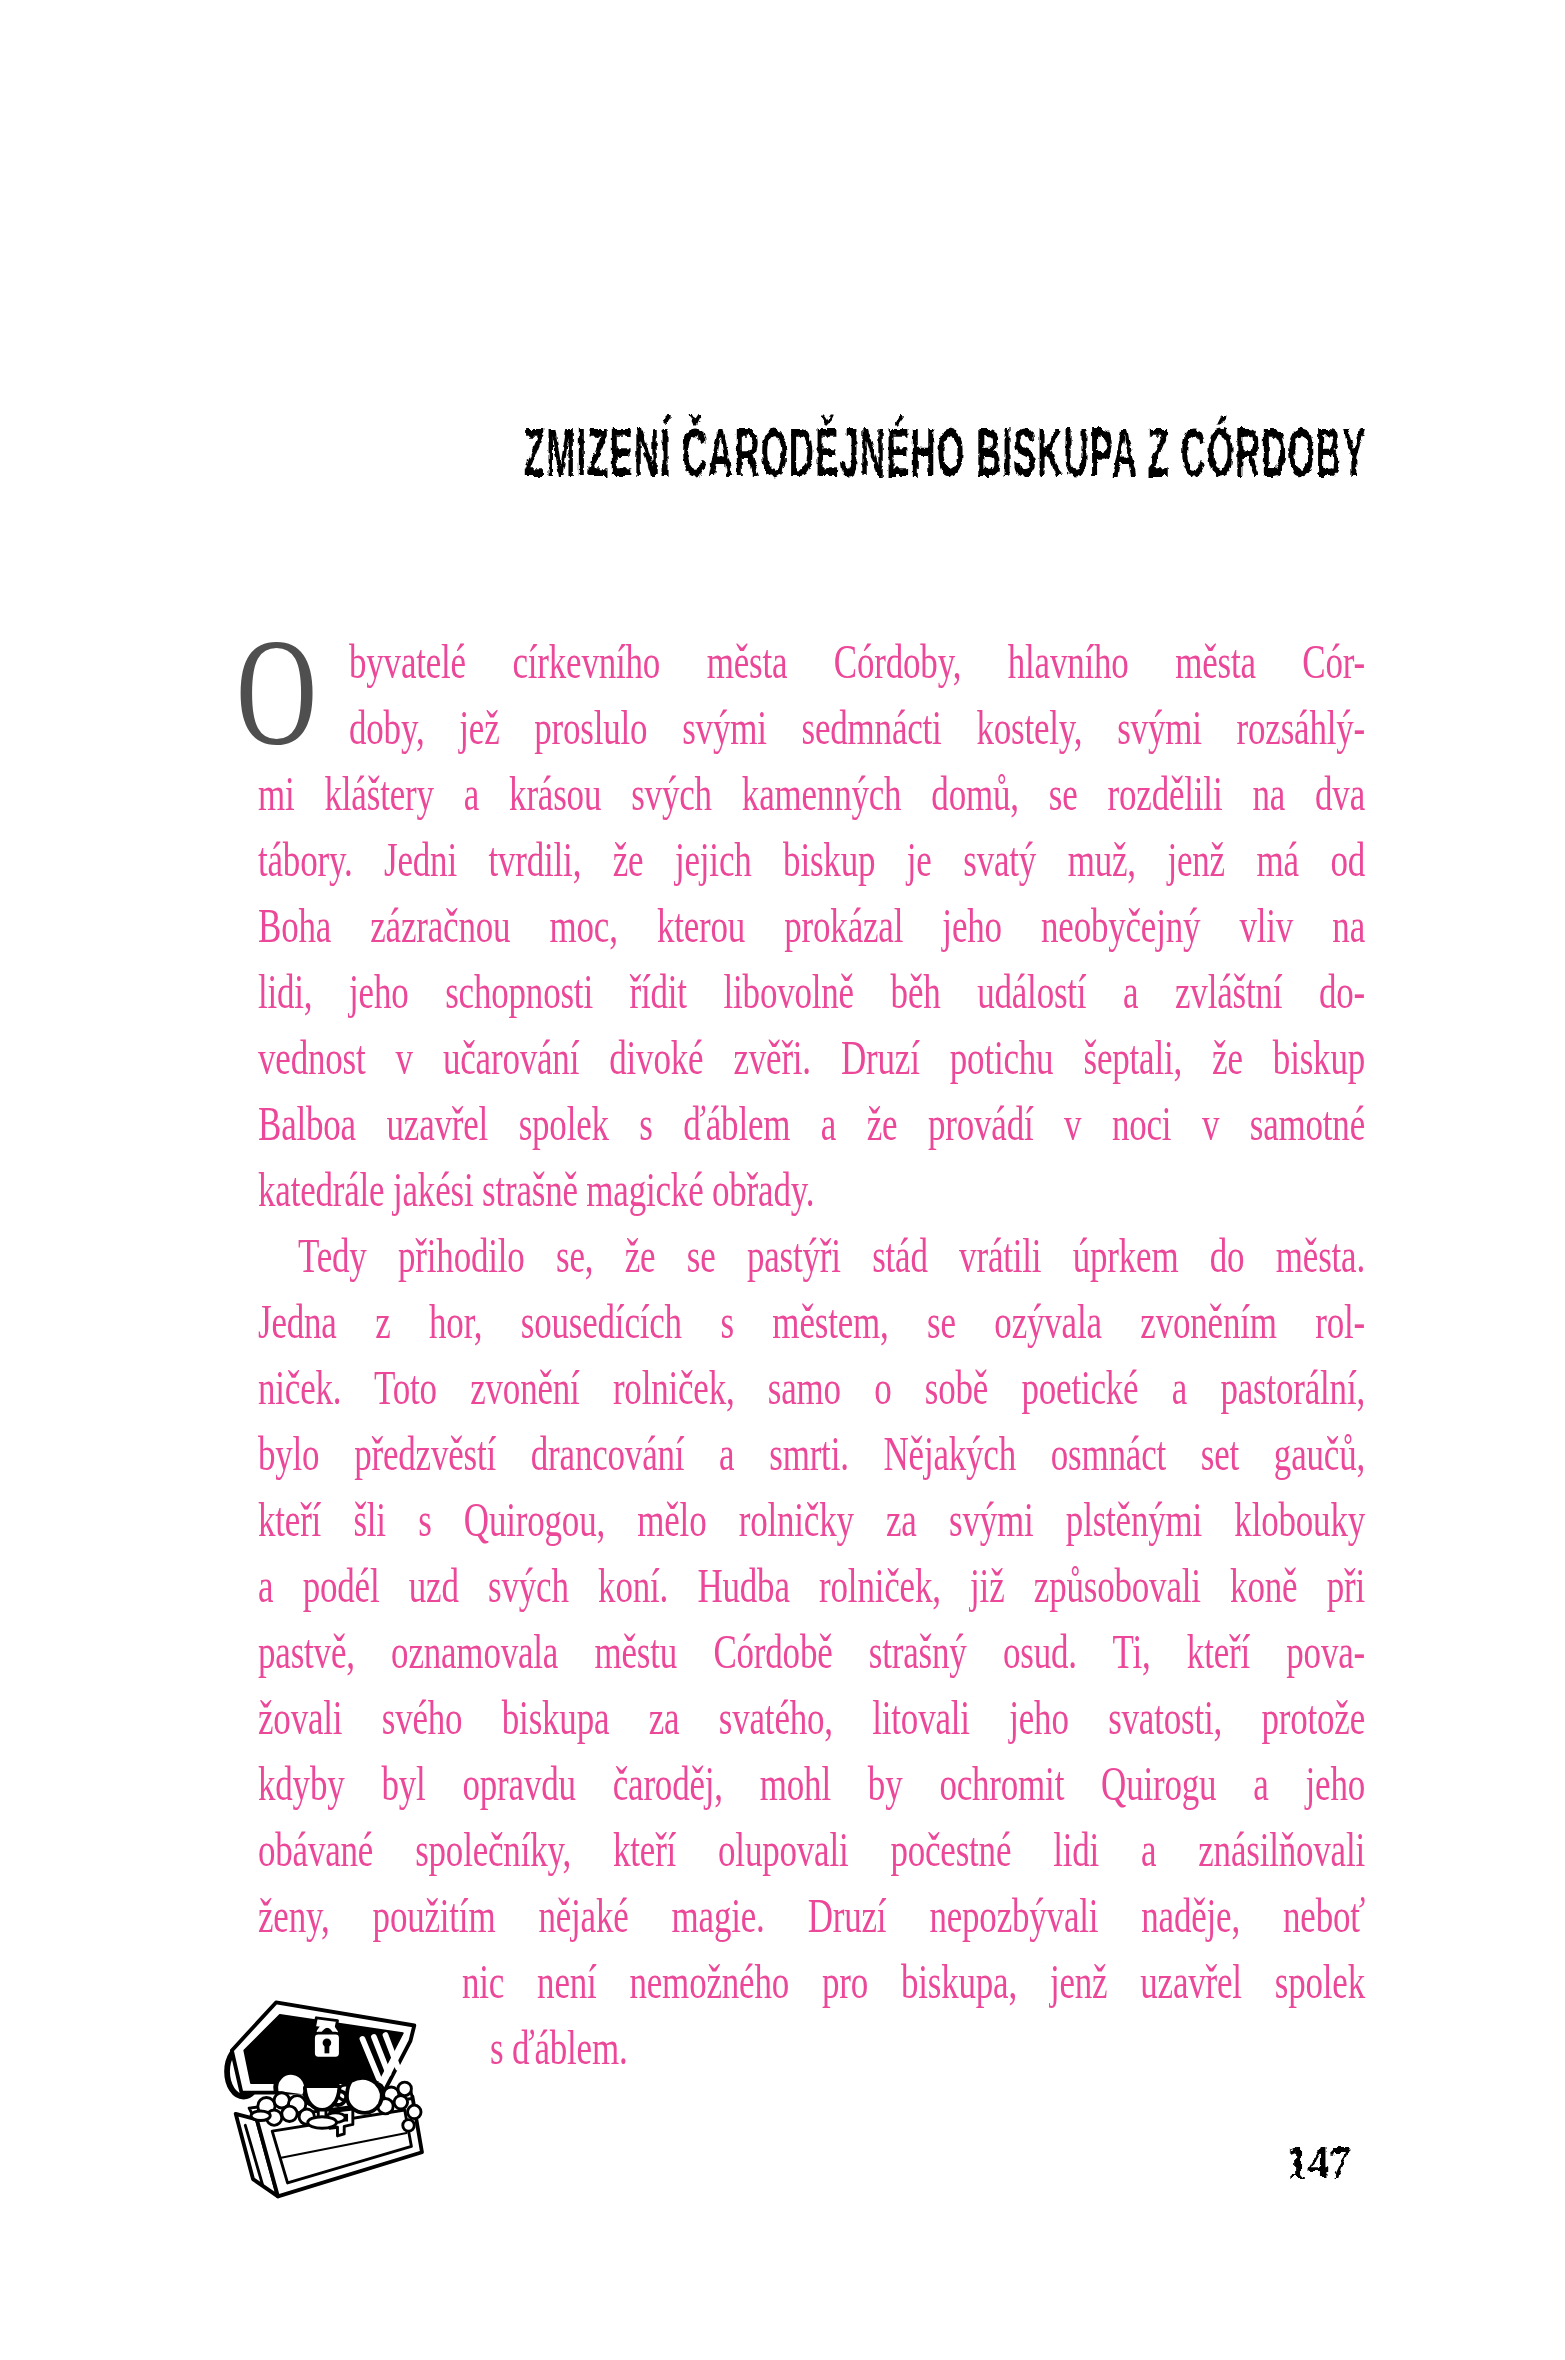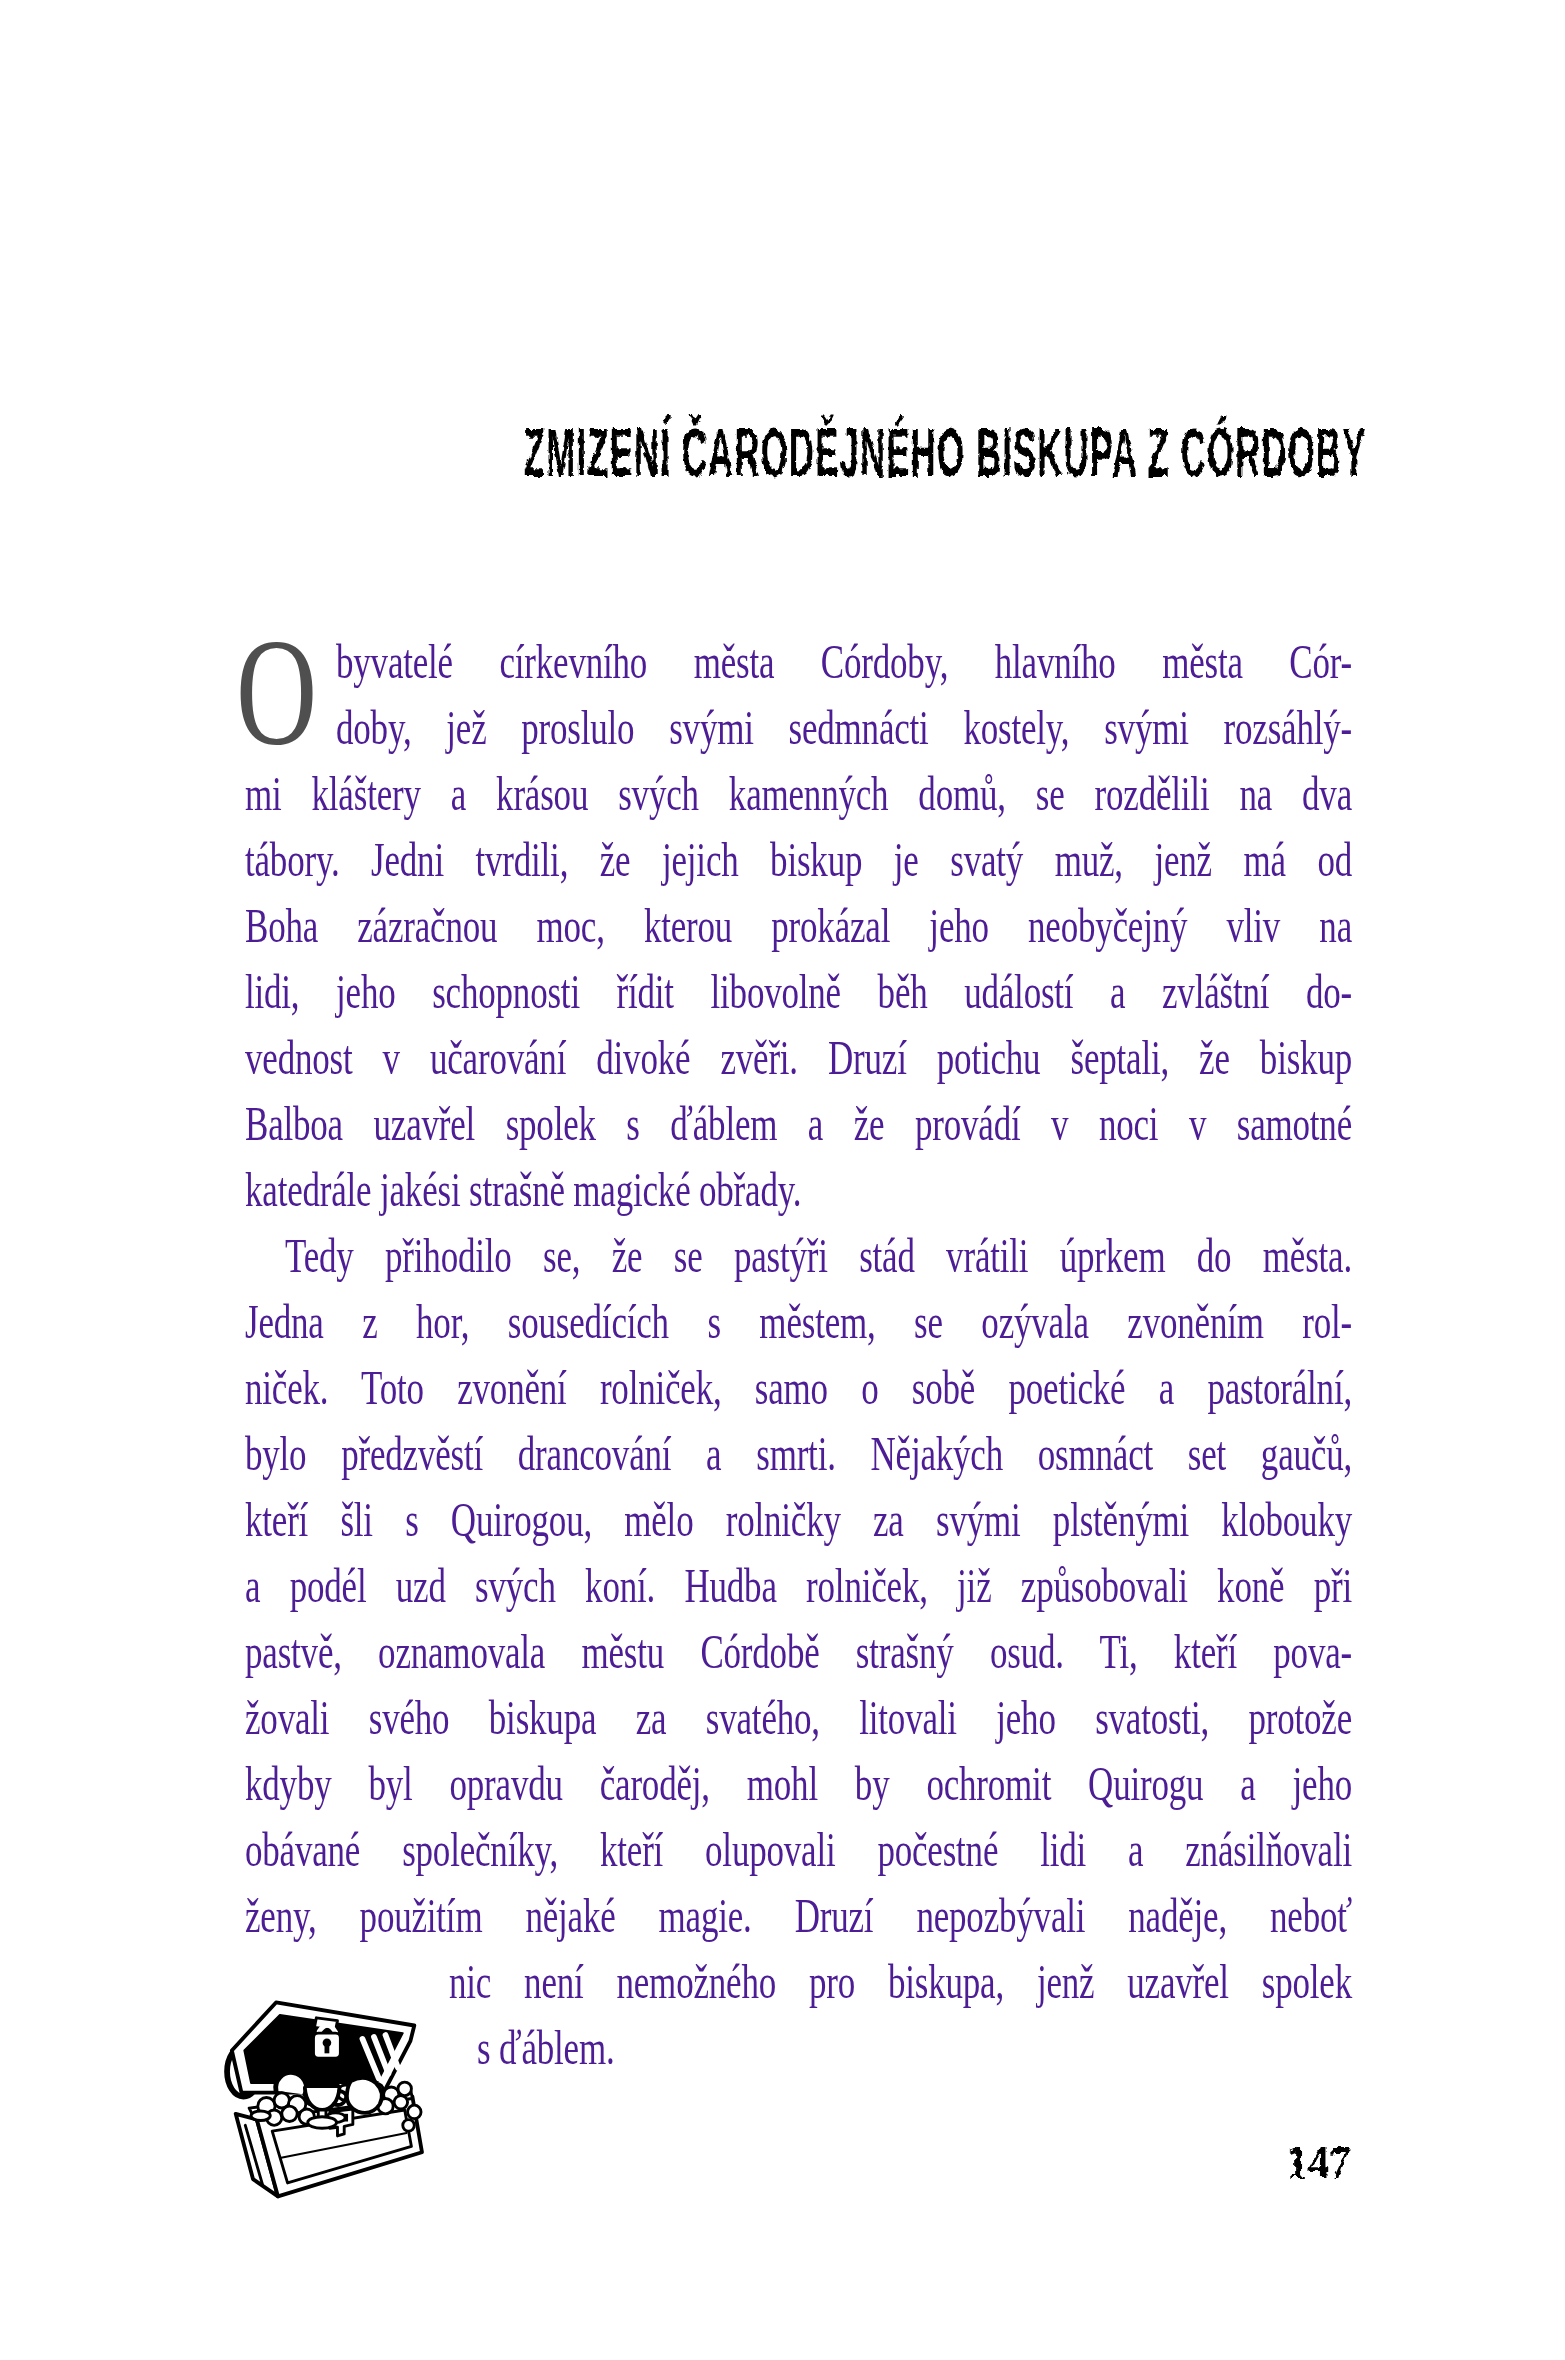--- a/index.html
+++ b/index.html
@@ -24,22 +24,22 @@
     font-size:58px;
     letter-spacing:1.9px;
     color:#000;
     transform:scale(0.60,1.18);
     transform-origin:50% 50%;
     filter:url(#grunge);
   }
 
   
   .body-text {
-    position:absolute; left:245px; top:630px; width:1107px;
-    color:#4c1d95;
+    position:absolute; left:258px; top:630px; width:1107px;
+    color:#ec4899;
   }
   .line {
     height:66px; line-height:66px;
     font-size:35px;
     letter-spacing:-0.2px;
     text-align:justify;
     -moz-text-align-last:justify;
     text-align-last:justify;
     transform:scaleY(1.40);
     transform-origin:50% 50%;

